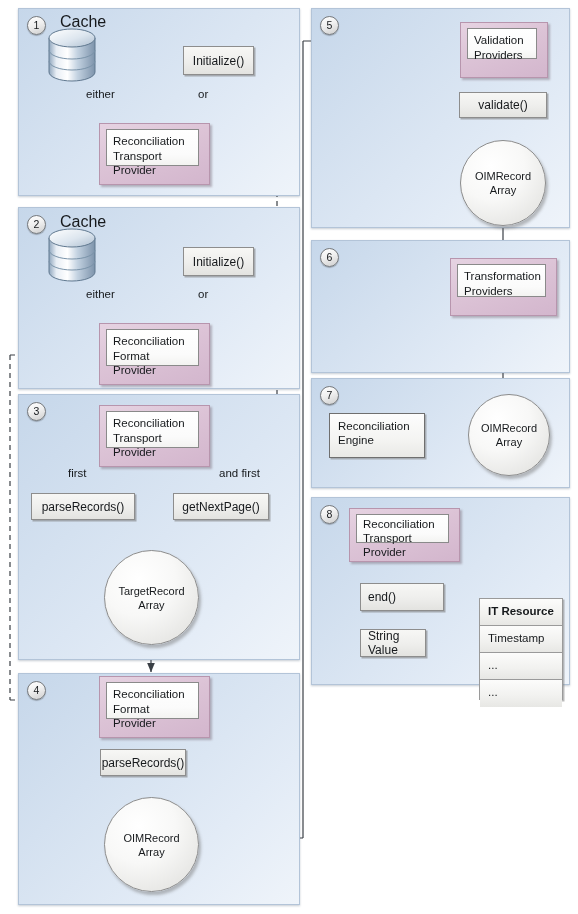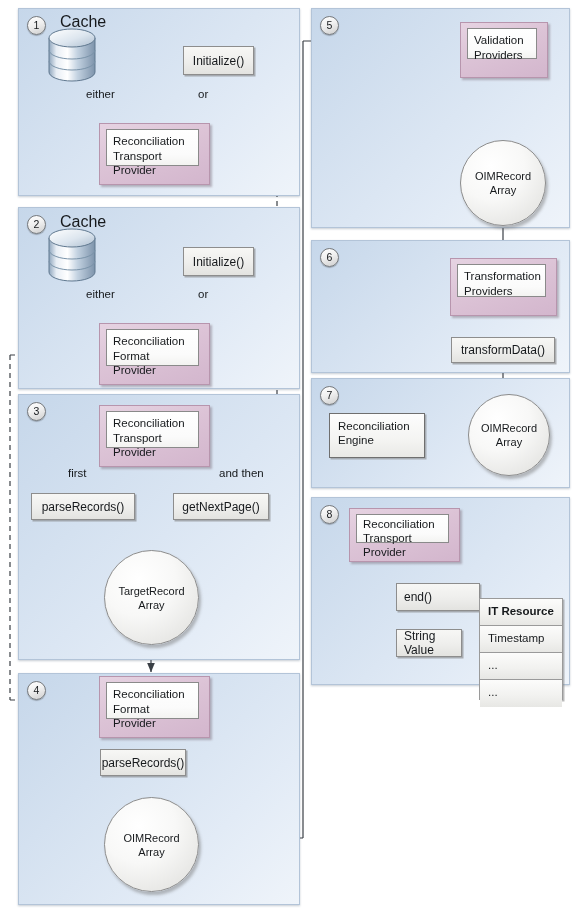--- a/index.html
+++ b/index.html
@@ -26,21 +26,21 @@
   
   .gbox{
     position:absolute;box-sizing:border-box;
     background:linear-gradient(180deg,#f7f7f5 0%,#eeeeec 55%,#e3e3e0 100%);
     border:1px solid #8d8d8d;
     box-shadow:1.5px 1.5px 0 rgba(120,120,120,.55);
     font-size:12px;color:#16191c;
     display:flex;align-items:center;justify-content:center;
     text-align:center;
   }
-  .gbox.left{justify-content:flex-start;padding-left:7px;text-align:left;margin-left:36px;}
+  .gbox.left{justify-content:flex-start;padding-left:7px;text-align:left;}
   .wbox{
     position:absolute;box-sizing:border-box;
     background:linear-gradient(180deg,#fdfdfd 0%,#f4f4f2 60%,#e9e9e6 100%);
     border:1px solid #6f6f6f;
     box-shadow:1.5px 1.5px 0 rgba(120,120,120,.5);
     font-size:11.5px;color:#16191c;
     padding:5px 8px;line-height:14px;
   }
 
   
@@ -238,21 +238,21 @@
 
   <div class="panel" style="left:18px;top:394px;width:282px;height:266px;">
     <div class="panel-num">3</div>
   </div>
   <div class="provider" style="left:99px;top:405px;width:111px;height:62px;">
     <div class="inner" style="white-space:pre-line;">Reconciliation
 Transport
 Provider</div>
   </div>
   <div class="clabel" style="left:68px;top:467px;">first</div>
-  <div class="clabel" style="left:219px;top:467px;">and then</div>
+  <div class="clabel" style="left:219px;top:467px;">and first</div>
   <div class="gbox" style="left:31px;top:493px;width:104px;height:27px;">parseRecords()</div>
   <div class="gbox" style="left:173px;top:493px;width:96px;height:27px;">getNextPage()</div>
   <div class="circle" style="left:104px;top:550px;width:95px;height:95px;white-space:pre-line;">TargetRecord
 Array</div>
 
   <div class="panel" style="left:18px;top:673px;width:282px;height:232px;">
     <div class="panel-num">4</div>
   </div>
   <div class="provider" style="left:99px;top:676px;width:111px;height:62px;">
     <div class="inner" style="white-space:pre-line;">Reconciliation
@@ -263,31 +263,31 @@
   <div class="circle" style="left:104px;top:797px;width:95px;height:95px;white-space:pre-line;">OIMRecord
 Array</div>
 
   <div class="panel" style="left:311px;top:8px;width:259px;height:220px;">
     <div class="panel-num">5</div>
   </div>
   <div class="provider" style="left:460px;top:22px;width:88px;height:56px;">
     <div class="inner" style="white-space:pre-line;">Validation
 Providers</div>
   </div>
+  <div class="gbox" style="left:459px;top:92px;width:88px;height:26px;">validate()</div>
   <div class="circle" style="left:460px;top:140px;width:86px;height:86px;white-space:pre-line;">OIMRecord
 Array</div>
 
   <div class="panel" style="left:311px;top:240px;width:259px;height:133px;">
     <div class="panel-num">6</div>
   </div>
   <div class="provider" style="left:450px;top:258px;width:107px;height:58px;">
     <div class="inner" style="white-space:pre-line;">Transformation
 Providers</div>
   </div>
-  <div class="gbox" style="left:451px;top:337px;width:104px;height:26px;">transformData()</div>
 
   <div class="panel" style="left:311px;top:378px;width:259px;height:110px;">
     <div class="panel-num">7</div>
   </div>
   <div class="wbox" style="left:329px;top:413px;width:96px;height:45px;white-space:pre-line;">Reconciliation
 Engine</div>
   <div class="circle" style="left:468px;top:394px;width:82px;height:82px;white-space:pre-line;">OIMRecord
 Array</div>
 
   <div class="panel" style="left:311px;top:497px;width:259px;height:188px;">

